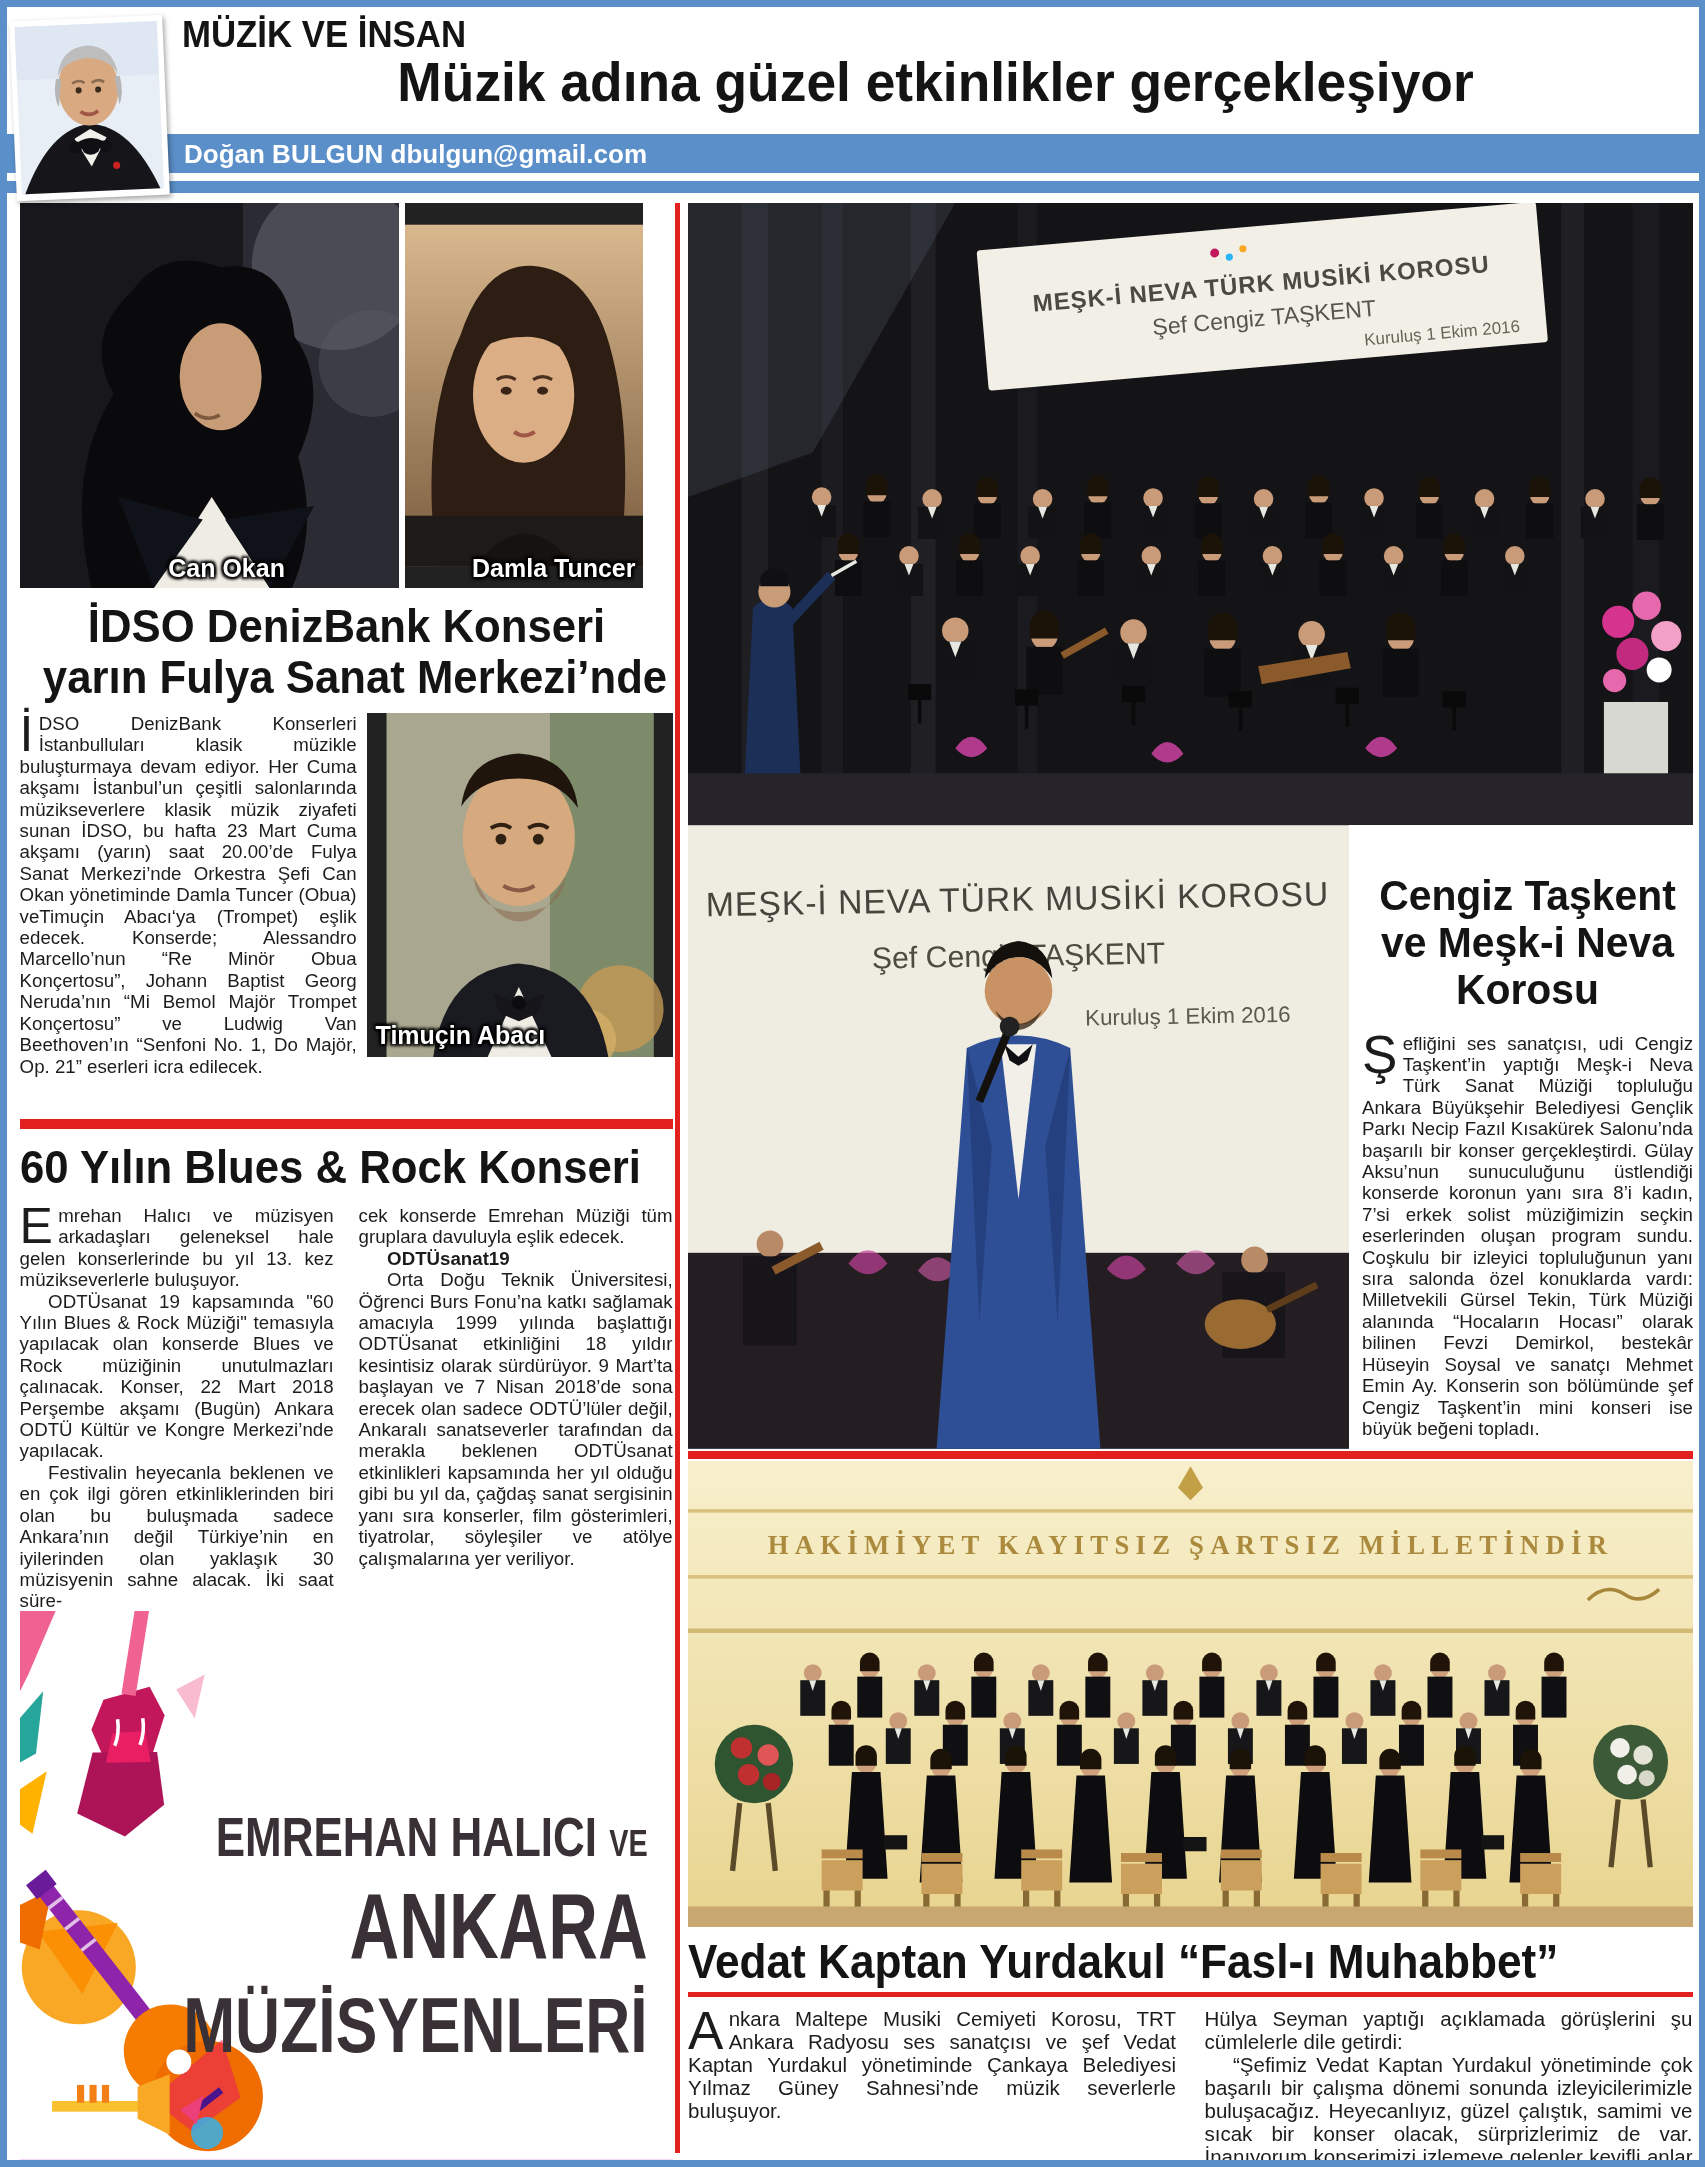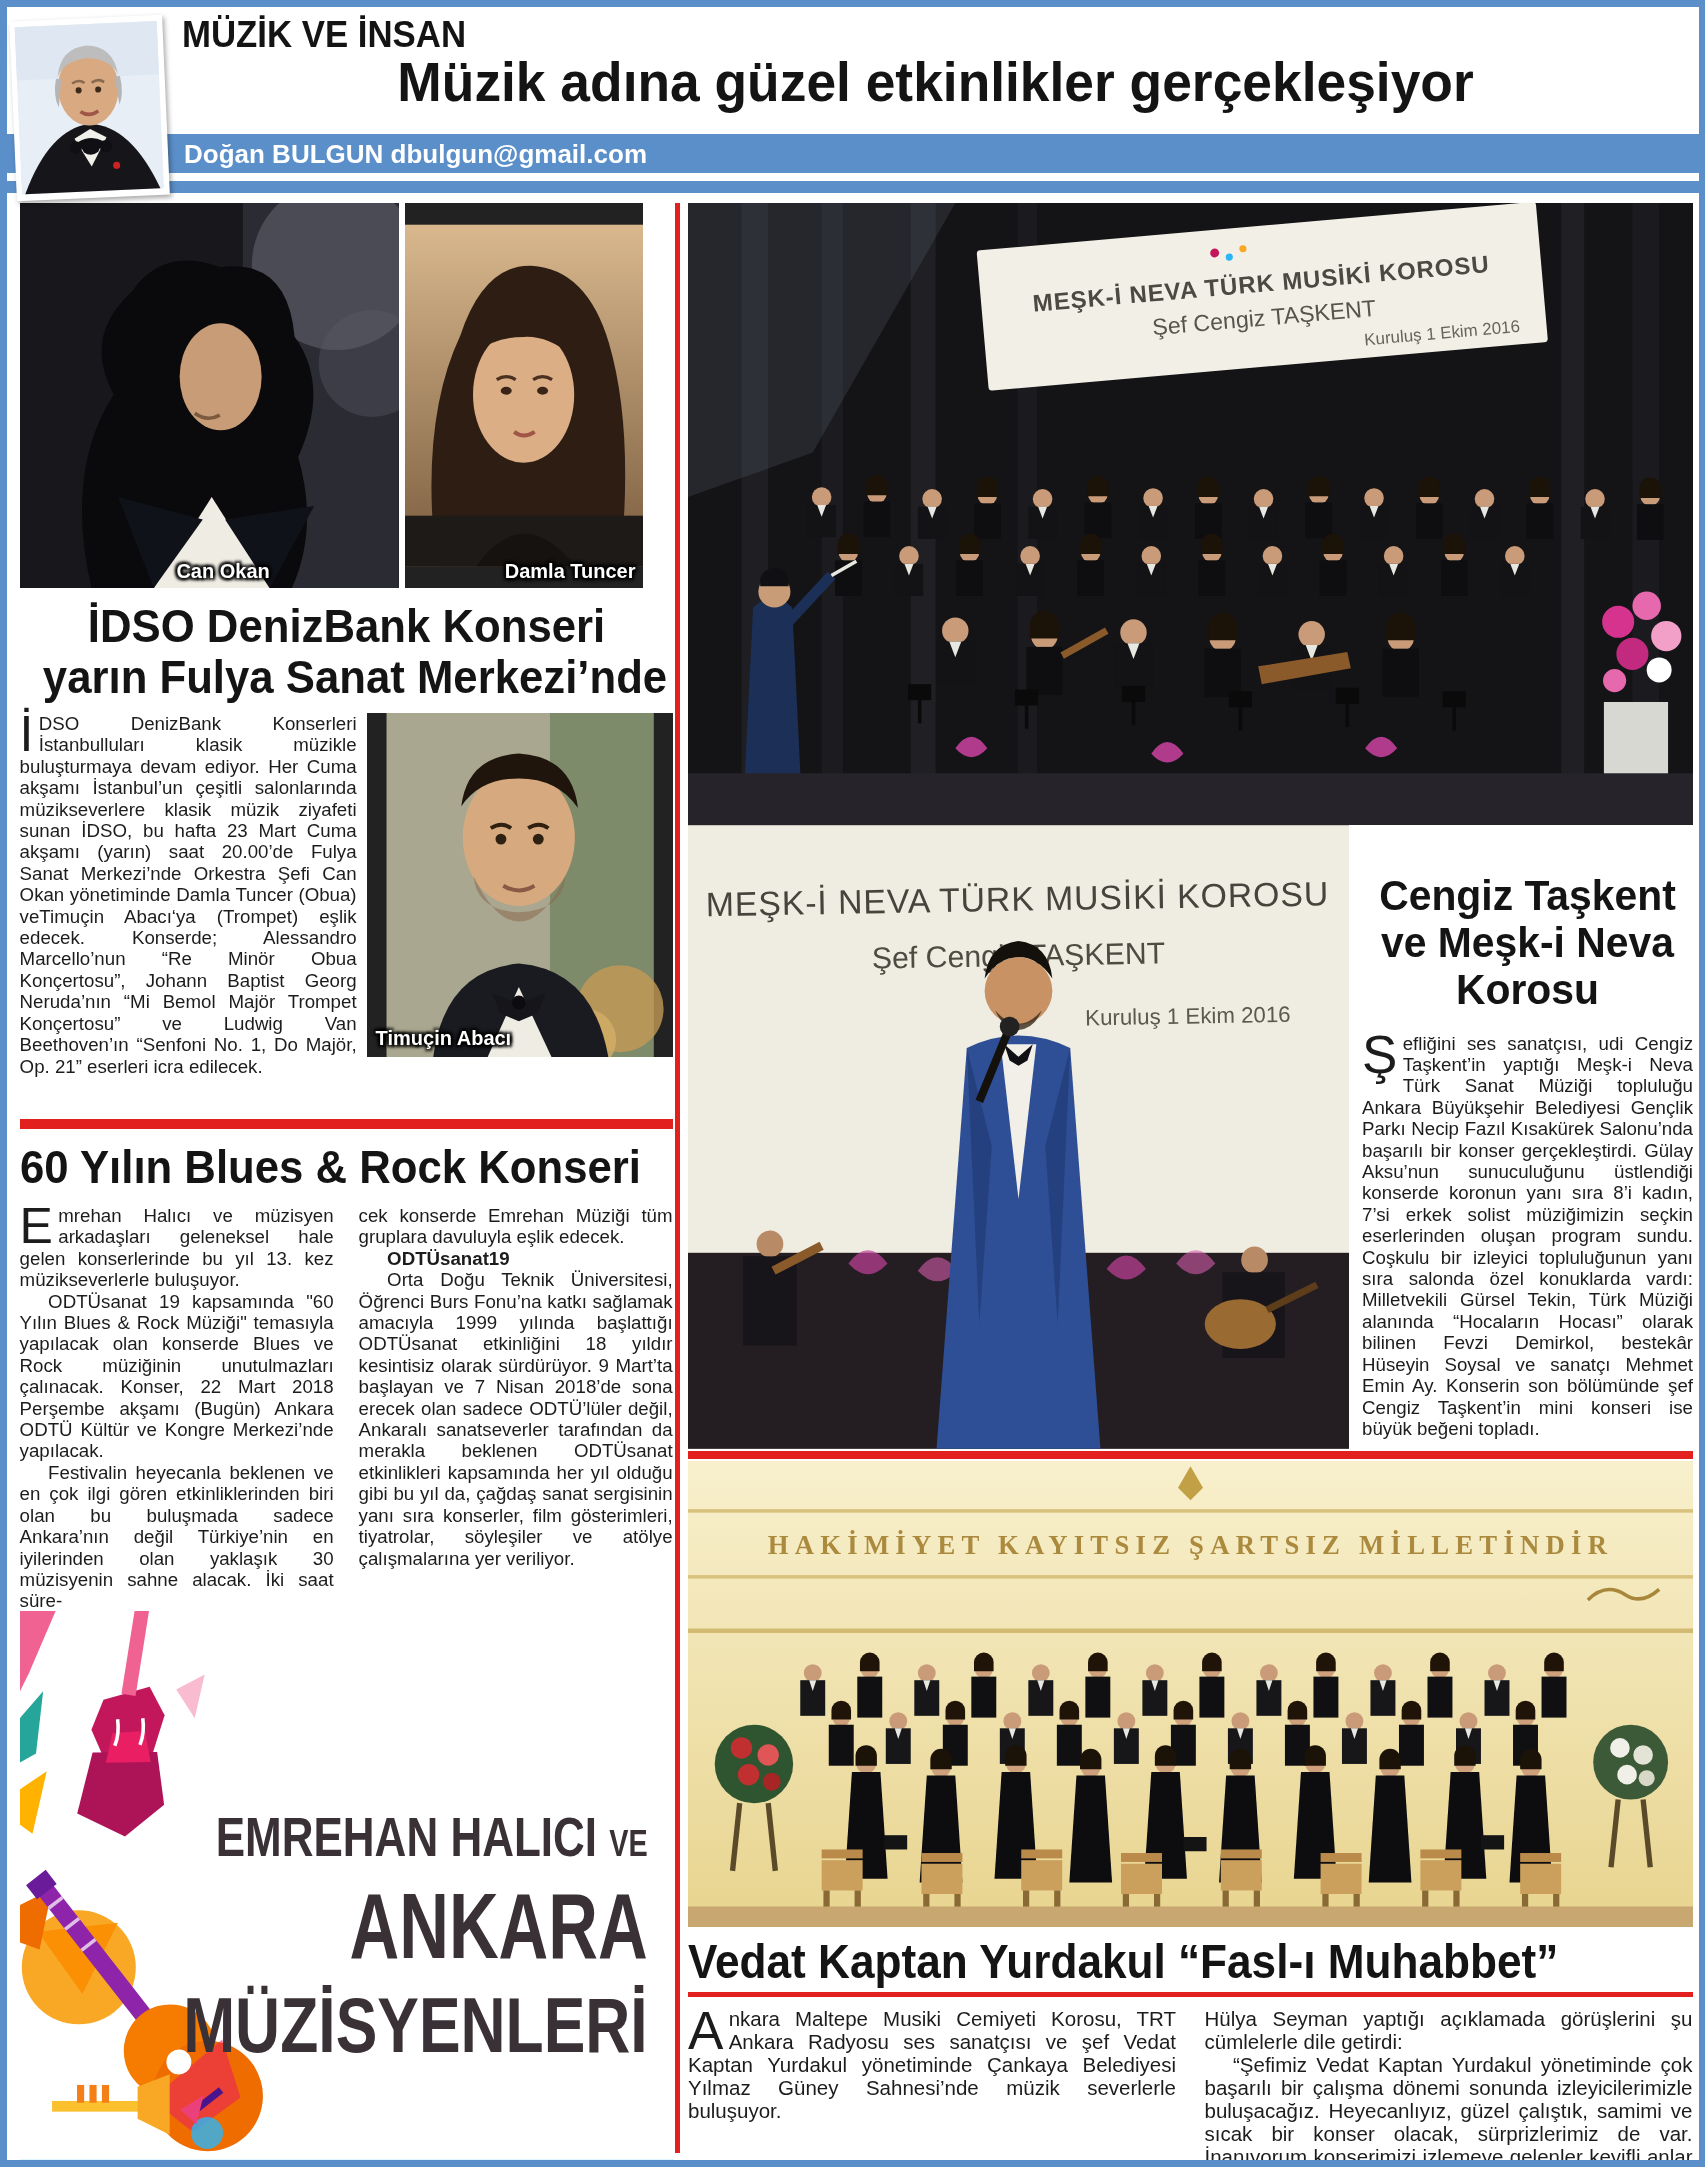--- a/index.html
+++ b/index.html
@@ -17,21 +17,21 @@
   .headline{position:absolute;left:196px;top:50px;width:1479px;text-align:center;font-size:55px;font-weight:bold;transform:scaleX(.97);transform-origin:center;white-space:nowrap;}
   .byline-bar{position:absolute;left:0;top:134px;width:100%;height:39px;background:var(--blue);}
   .byline{position:absolute;left:184px;top:5.3px;font-size:26px;font-weight:bold;color:#fff;}
   .thin-bar{position:absolute;left:0;top:181px;width:100%;height:11.6px;background:var(--blue);}
   .author-photo{position:absolute;left:12.5px;top:18px;width:153px;height:180px;background:#fff;padding:5.3px;transform:rotate(-2.5deg);box-shadow:1.8px 2.7px 5.3px rgba(0,0,0,.35);z-index:70;}
   .author-photo svg{display:block;width:100%;height:100%;}
 
   
   .photo{position:relative;overflow:hidden;background:#222;}
   .photo svg{display:block;width:100%;height:100%;}
-  .caption{position:absolute;color:#fff;font-weight:bold;font-size:20px;
+  .caption{position:absolute;color:#fff;font-weight:bold;font-size:25px;
     text-shadow:-1.8px -1.8px 2.7px #000,1.8px -1.8px 2.7px #000,-1.8px 1.8px 2.7px #000,1.8px 1.8px 2.7px #000,0 0 5.3px #000;}
   .rule-red{position:absolute;background:var(--red);}
   .body-text{font-size:18.7px;line-height:21.4px;text-align:justify;color:#1c1c1c;}
   .body-text p{margin:0;}
   .indent{text-indent:28.5px;}
   .subhead{font-weight:bold;}
   .dropcap{float:left;font-size:50px;line-height:41px;padding:0.9px 5.3px 0 0;}
 
   
   .left-col{position:absolute;left:19.6px;top:203px;width:653px;}
@@ -41,21 +41,21 @@
   .cap-damla{right:7.1px;bottom:5.3px;}
   .idso-title{position:absolute;left:0;top:397px;width:653px;text-align:center;font-size:47px;line-height:51px;font-weight:bold;transform:scaleX(.93);transform-origin:center;white-space:nowrap;}
   .idso-body{position:absolute;left:0;top:510px;width:653px;display:flex;}
   .idso-text{width:337px;}
   .ph-timucin{width:306px;height:344px;margin-left:auto;}
   .cap-timucin{left:9px;bottom:7.1px;}
   .rule-idso{left:0;top:916px;width:653px;height:9.8px;}
   .blues-title{position:absolute;left:0;top:937px;font-size:46px;font-weight:bold;transform:scaleX(.95);transform-origin:left;white-space:nowrap;}
   .blues-cols{position:absolute;left:0;top:1002px;width:653px;display:flex;gap:25px;}
   .blues-cols .col{width:314px;}
-  .poster{position:absolute;left:0;top:1408px;width:653px;height:549px;background:#7dd3fc;}
+  .poster{position:absolute;left:0;top:1408px;width:653px;height:549px;background:#d946ef;}
   .poster svg{position:absolute;inset:0;}
   .poster-text{position:absolute;right:25px;top:194px;text-align:right;color:#3a3136;}
   .poster-l1{font-size:55px;font-weight:bold;transform:scaleX(.8);transform-origin:right;white-space:nowrap;}
   .poster-ve{font-size:36px;font-weight:bold;}
   .poster-l2{margin-top:12.5px;font-size:93px;line-height:89px;font-weight:bold;transform:scaleX(.74);transform-origin:right;}
   .poster-l3{margin-top:14.3px;font-size:78px;line-height:80px;font-weight:bold;transform:scaleX(.8);transform-origin:right;white-space:nowrap;}
 
   
   .divider-red{position:absolute;left:675px;top:203px;width:5.3px;height:1950px;background:var(--red);}
 

